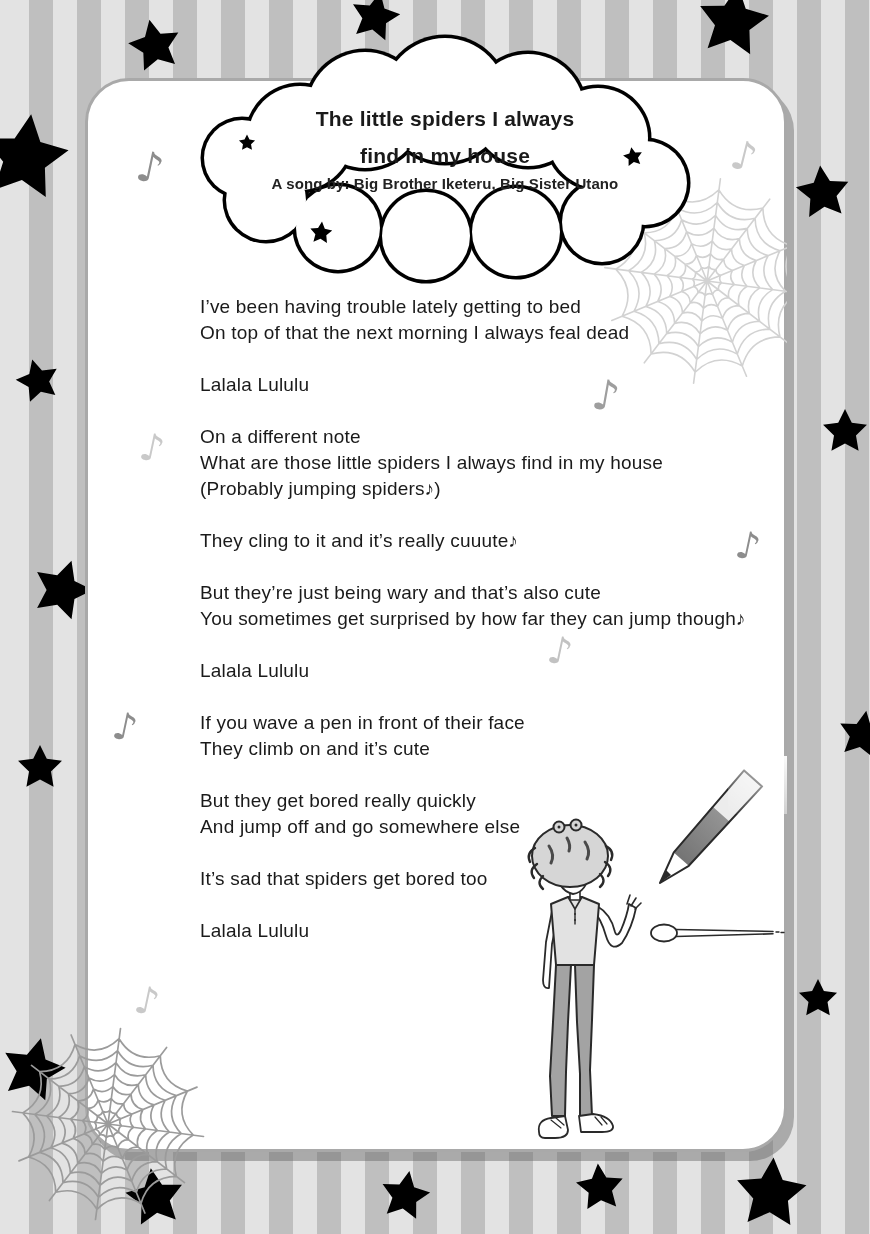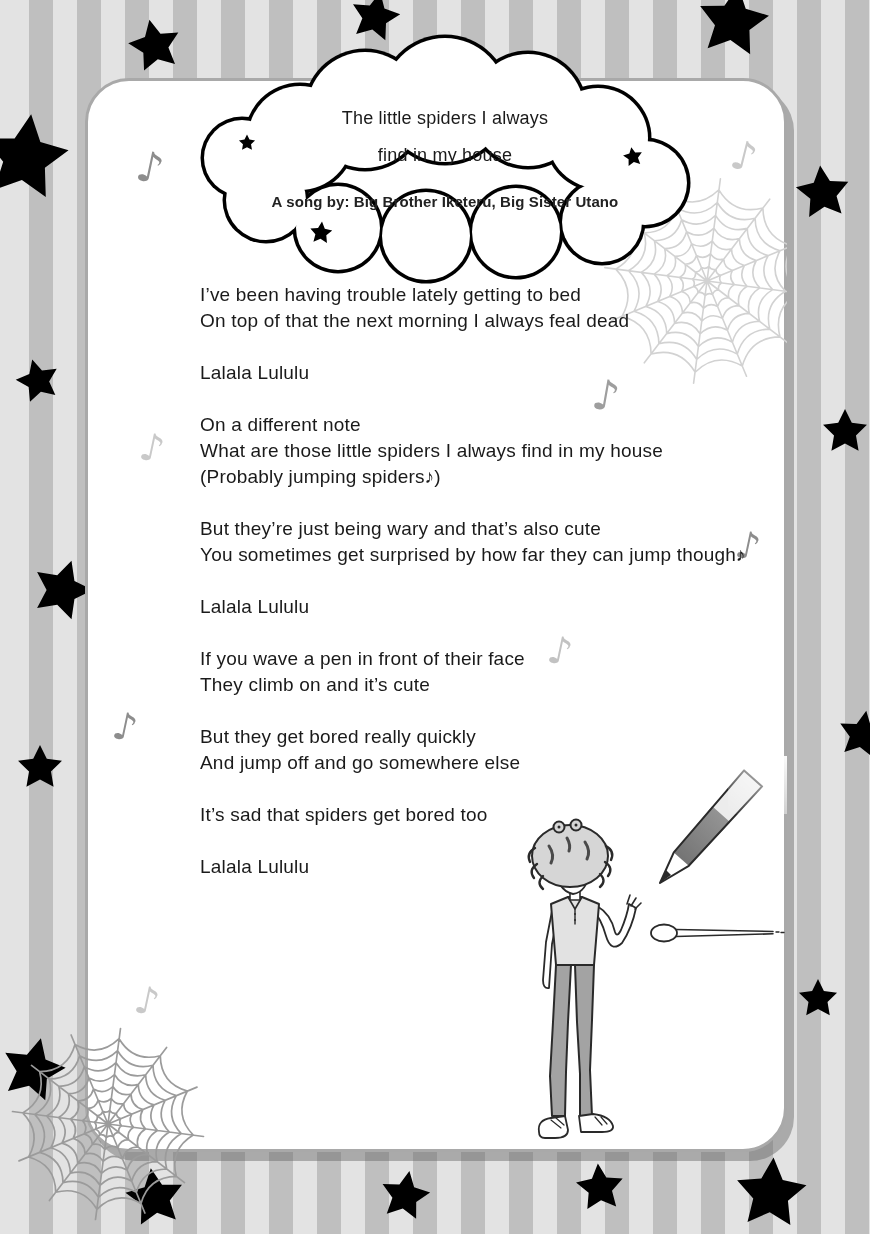--- a/index.html
+++ b/index.html
@@ -30,27 +30,27 @@
   .note { position:absolute; transform:translate(-50%,-50%) rotate(var(--r,12deg));
           font-family:"DejaVu Sans",sans-serif; line-height:1; user-select:none; }
 
   
   .web { position:absolute; overflow:visible; transform:translate(-50%,-50%); }
   .web path { fill:none; stroke-linecap:round; }
 
   
   .cloud { left:195px; top:38px; width:512px; height:235px; overflow:visible; z-index:4; }
   .title-box { left:215px; top:100px; width:460px; text-align:center; z-index:5; }
-  .title-line { font-size:18px; font-weight:normal; line-height:37px; letter-spacing:.2px; }
-  .credit { margin-top:19px; font-size:15px; font-weight:bold; color:#222; letter-spacing:.1px; }
+  .title-line { font-size:21px; font-weight:bold; line-height:37px; letter-spacing:.2px; }
+  .credit { margin-top:1px; font-size:15px; font-weight:bold; color:#222; letter-spacing:.1px; }
   .cloud-star { z-index:5; }
 
   
   .lyrics { left:115px; top:204px; width:582px; }
-  .lyrics p { font-size:19px; line-height:26px; letter-spacing:.2px; margin:0 0 26px 0; }
+  .lyrics p { font-size:19px; line-height:26px; letter-spacing:.2px; margin:12px 0 26px 0; }
 
   
   .illus { position:absolute; overflow:visible; }
 </style>
 </head>
 <body>
 
 <svg width="0" height="0" style="position:absolute">
   <defs>
     <symbol id="star-shape" viewBox="-1.3 -1.3 2.6 2.6">
@@ -122,20 +122,21 @@
   <span class="note" style="left:67px;top:370px;font-size:38px;color:#c9c9c9;--r:12deg">♪</span>
   <span class="note" style="left:663px;top:468px;font-size:38px;color:#8d8d8d;--r:12deg">♪</span>
   <span class="note" style="left:475px;top:573px;font-size:38px;color:#c2c2c2;--r:12deg">♪</span>
   <span class="note" style="left:40px;top:649px;font-size:38px;color:#8d8d8d;--r:12deg">♪</span>
   <span class="note" style="left:62px;top:923px;font-size:38px;color:#c9c9c9;--r:12deg">♪</span>
 
   <div class="abs lyrics">
       <p>I’ve been having trouble lately getting to bed<br>On top of that the next morning I always feal dead</p>
       <p>Lalala Lululu</p>
       <p>On a different note<br>What are those little spiders I always find in my house<br>(Probably jumping spiders♪)</p>
+      <p>They cling to it and it’s really cuuute♪</p>
       <p>But they’re just being wary and that’s also cute<br>You sometimes get surprised by how far they can jump though♪</p>
       <p>Lalala Lululu</p>
       <p>If you wave a pen in front of their face<br>They climb on and it’s cute</p>
       <p>But they get bored really quickly<br>And jump off and go somewhere else</p>
       <p>It’s sad that spiders get bored too</p>
       <p>Lalala Lululu</p>
     </div>
 
   <svg class="illus" style="left:438px;top:734px;width:124px;height:334px" viewBox="0 0 124 334">
     <g stroke="#2a2a2a" stroke-width="2" stroke-linejoin="round" stroke-linecap="round">

